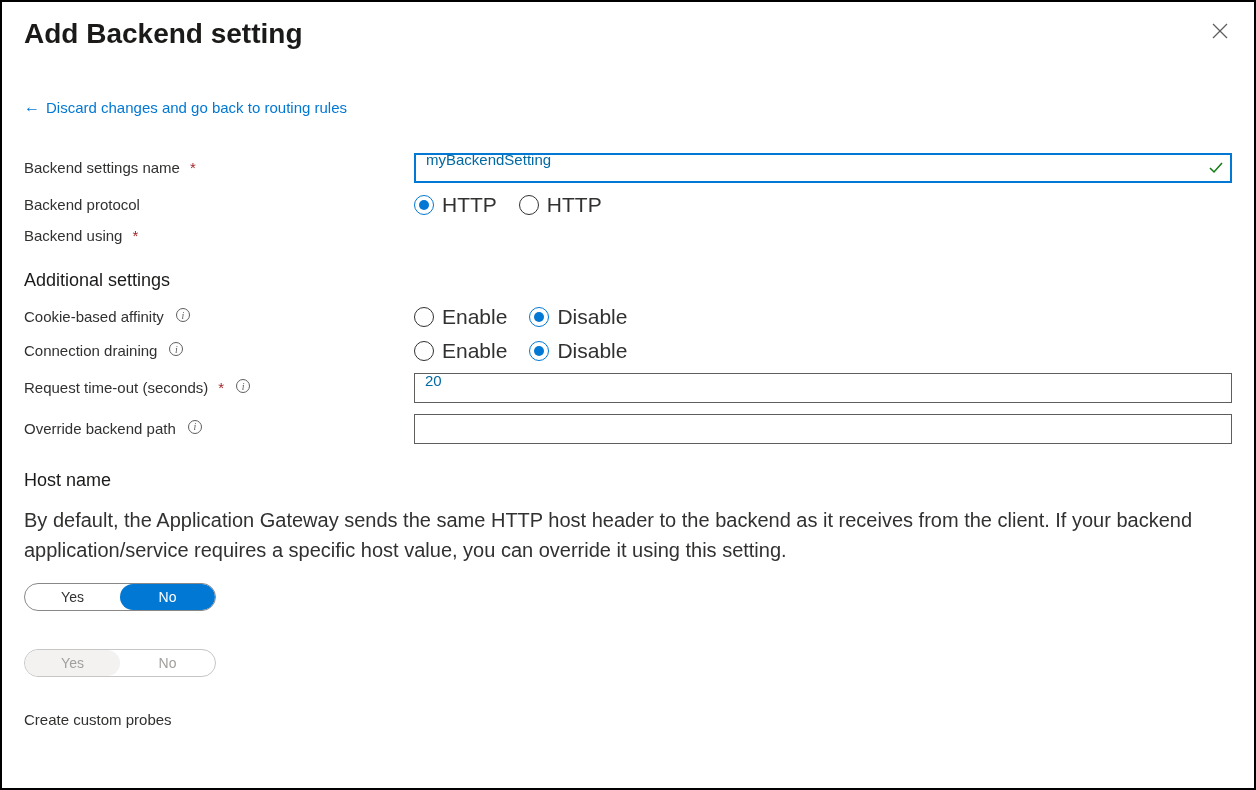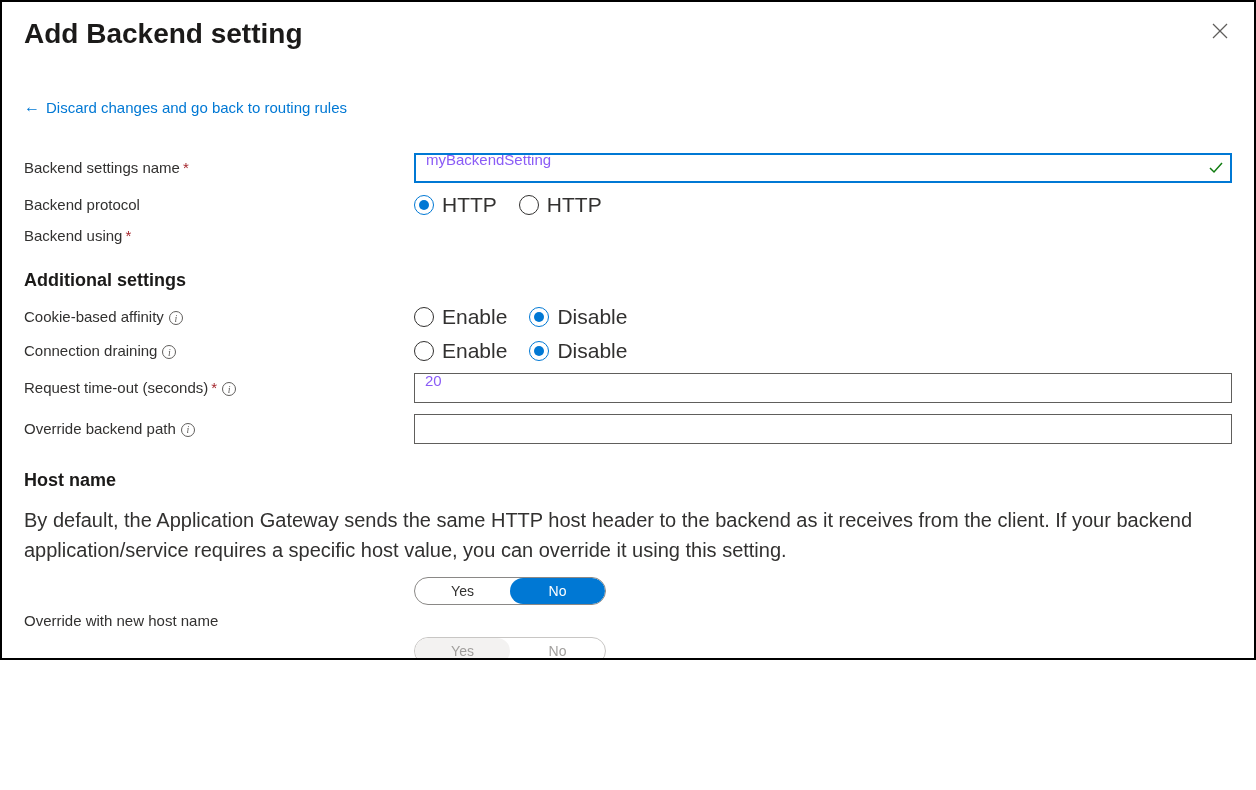--- a/index.html
+++ b/index.html
@@ -6,21 +6,21 @@
   html, body {
     margin: 0;
     padding: 0;
     font-family: "Segoe UI", -apple-system, BlinkMacSystemFont, sans-serif;
     font-size: 14px;
     color: #323130;
     background: #fff;
   }
   .pane {
     width: 1256px;
-    height: 660px;
+    height: 790px;
     border: 2px solid #000;
     padding: 16px 22px 22px 22px;
     position: relative;
     overflow: hidden;
   }
   .header-row {
     display: flex;
     align-items: flex-start;
     justify-content: space-between;
   }
@@ -52,22 +52,22 @@
     display: flex;
     align-items: center;
     margin-bottom: 10px;
   }
   .label-col {
     width: 390px;
     flex-shrink: 0;
     font-size: 15px;
     color: #323130;
     display: flex;
-    align-items: flex-end;
-    gap: 1px;
+    align-items: flex-start;
+    gap: 8px;
   }
   .control-col {
     flex: 1;
     display: flex;
     align-items: center;
   }
   .req-star { color: #a4262c; margin-left: 2px; }
   .info-icon {
     width: 14px; height: 14px;
     border: 1px solid #605e5c;
@@ -80,21 +80,21 @@
     font-style: italic;
     font-family: Georgia, serif;
     margin-left: 4px;
   }
   .text-input {
     width: 100%;
     height: 30px;
     border: 1px solid #605e5c;
     padding: 0 30px 16px 10px;
     font-size: 15px;
-    color: #8b5cf6;
+    color: #0369a1;
     outline: none;
   }
   .text-input.focused {
     border: 2px solid #0078d4;
   }
   .input-wrap {
     position: relative;
     width: 100%;
   }
   .valid-check {
@@ -125,39 +125,40 @@
     border-color: #0078d4;
   }
   .radio-circle.selected::after {
     content: "";
     width: 10px; height: 10px;
     background: #0078d4;
     border-radius: 50%;
   }
   .section-heading {
     font-size: 18px;
-    font-weight: 700;
+    font-weight: 400;
     margin: 26px 0 14px 0;
     color: #1b1a19;
   }
   .hostname-desc {
     font-size: 20px;
     color: #323130;
     line-height: 1.5;
     margin: 6px 0 12px 0;
     max-width: 1180px;
   }
   .pill-toggle {
     display: flex;
     width: 192px;
     height: 28px;
     border: 1px solid #8a8886;
     border-radius: 14px;
     overflow: hidden;
     font-size: 14px;
+    margin-top: 6px;
   }
   .pill-half {
     flex: 1;
     display: flex;
     align-items: center;
     justify-content: center;
     cursor: pointer;
   }
   .pill-half.active {
     background: #0078d4;
@@ -309,23 +310,20 @@
       <div class="input-wrap">
         <input class="text-input" type="text" value="" style="">
       </div>
     </div>
   </div>
 
   <div class="section-heading">Host name</div>
   <div class="hostname-desc">By default, the Application Gateway sends the same HTTP host header to the backend as it receives from the client. If your backend application/service requires a specific host value, you can override it using this setting.</div>
 
   <div class="form-row override-block">
-    <div class="label-col">
-      <span>Override with new host name</span>
-    </div>
     <div class="control-col">
       <div class="pill-toggle">
         <div class="pill-half">Yes</div>
         <div class="pill-half active">No</div>
       </div>
       <div class="pill-toggle disabled">
         <div class="pill-half active-disabled">Yes</div>
         <div class="pill-half">No</div>
       </div>
     </div>

